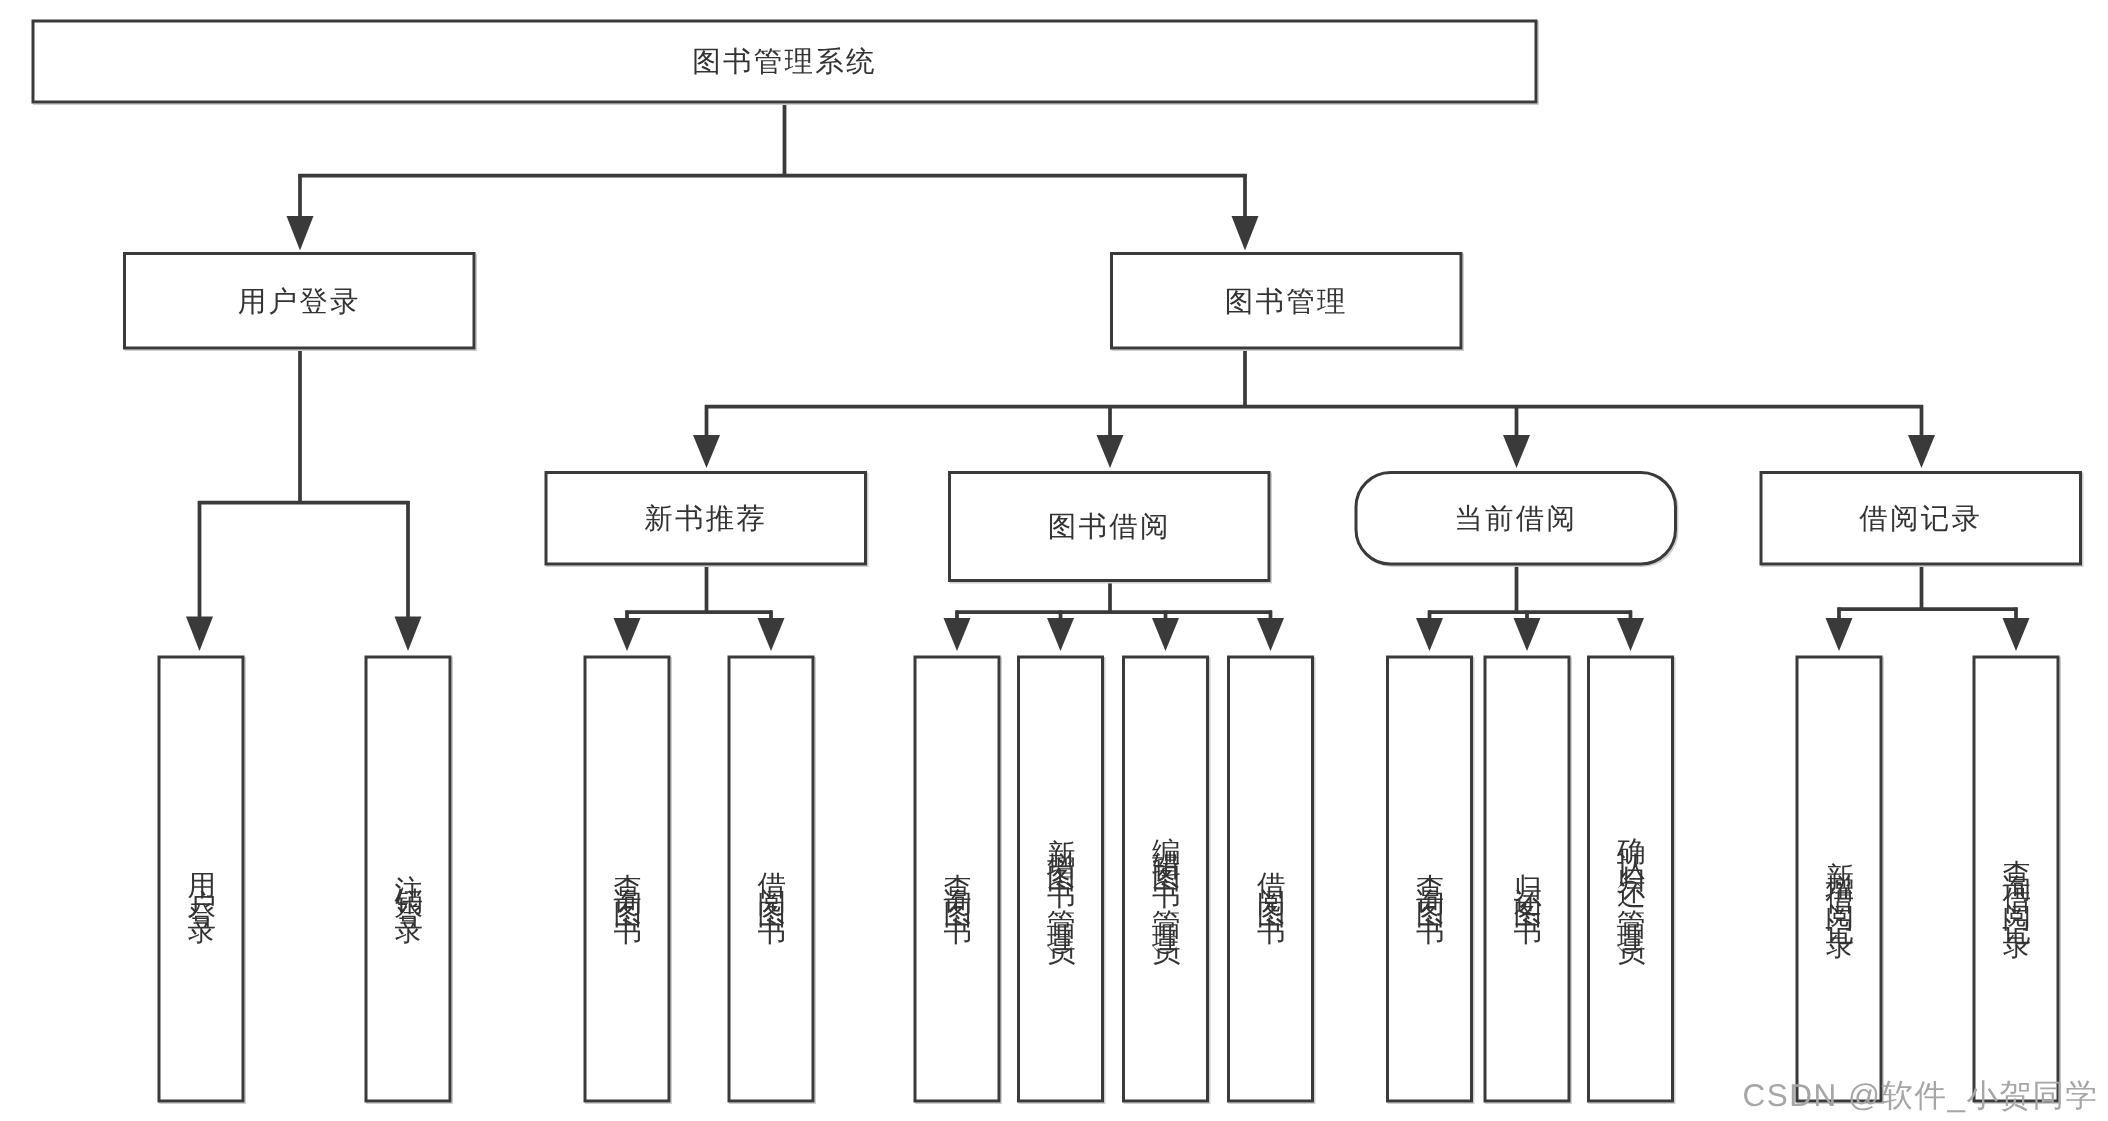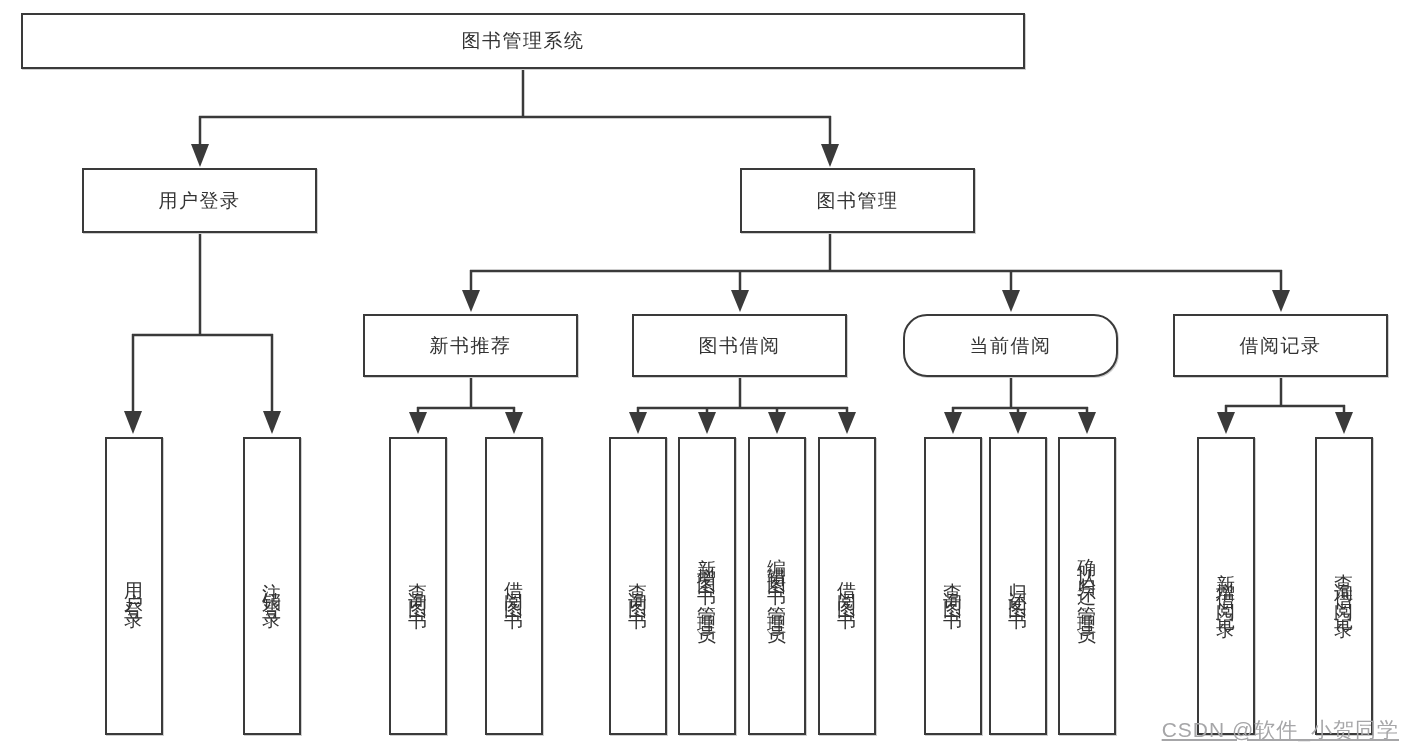--- a/index.html
+++ b/index.html
@@ -57,21 +57,20 @@
   }
   .watermark {
     position: absolute;
     right: 6px;
     top: 716px;
     font-size: 21px;
     letter-spacing: 1px;
     color: #a6a6a8;
     z-index: 5;
     white-space: nowrap;
-    text-decoration: underline;
   }
 </style>
 </head>
 <body>
 
 <div id="canvas">
 
   <svg id="wires" viewBox="0 0 1405 747" xmlns="http://www.w3.org/2000/svg" aria-hidden="true">
     <g stroke="#3a3a3a" stroke-width="2.5" fill="none">
 
@@ -152,21 +151,21 @@
   <div class="node" style="left:82px; top:168px; width:235px; height:65px;">
     <span>用户登录</span>
   </div>
   <div class="node" style="left:712px; top:168px; width:235px; height:65px;margin-left:28px;">
     <span>图书管理</span>
   </div>
 
   <div class="node" style="left:363px; top:314px; width:215px; height:63px;font-family:Liberation Mono, monospace;">
     <span>新书推荐</span>
   </div>
-  <div class="node" style="left:632px; top:314px; width:215px; height:63px;">
+  <div class="node" style="left:632px; top:314px; width:215px; height:74px;">
     <span>图书借阅</span>
   </div>
   <div class="node" style="left:903px; top:314px; width:215px; height:63px;border-radius:24px;">
     <span>当前借阅</span>
   </div>
   <div class="node" style="left:1173px; top:314px; width:215px; height:63px;">
     <span>借阅记录</span>
   </div>
 
   <div class="leaf" style="left:105px;">

